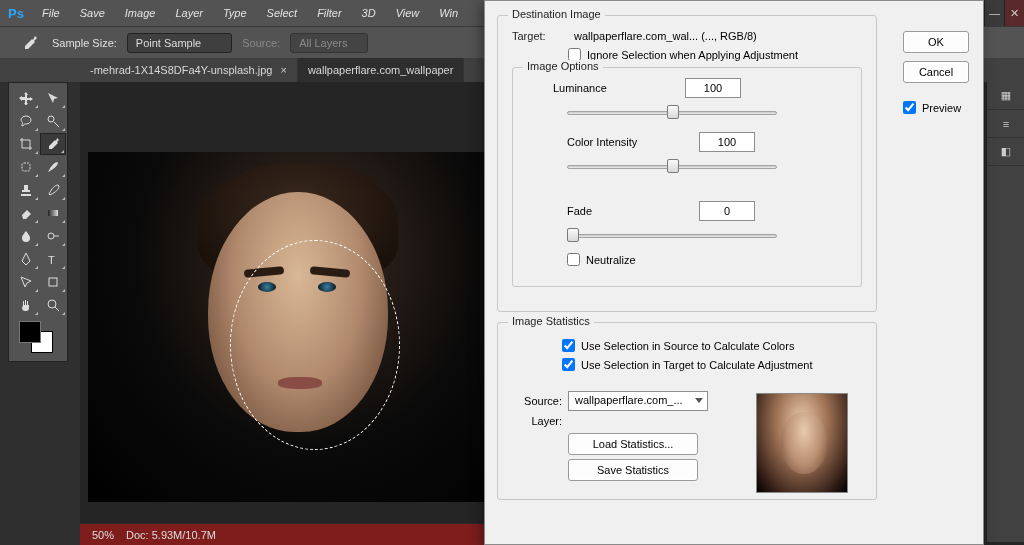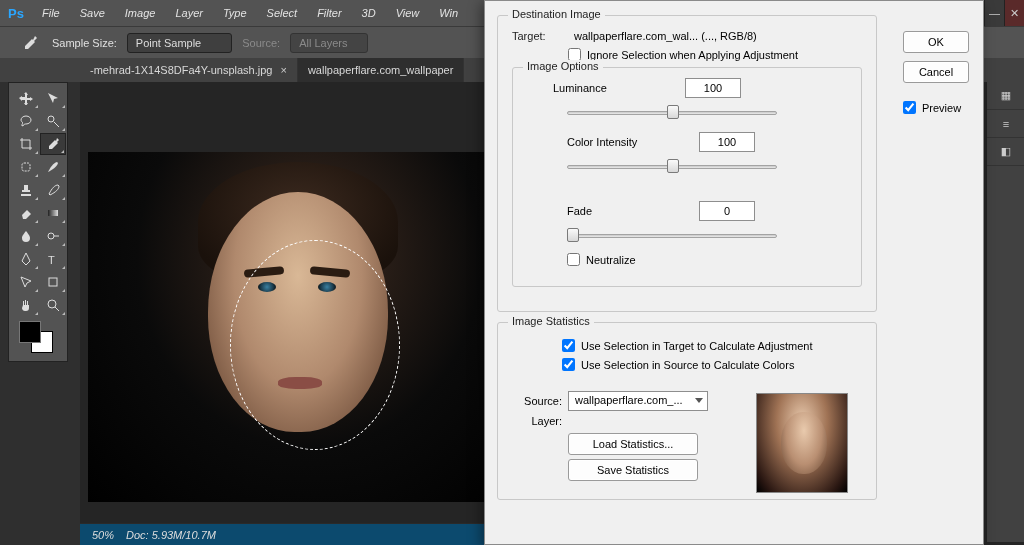--- a/index.html
+++ b/index.html
@@ -32,21 +32,21 @@
   .canvas-wrap{position:absolute;left:80px;top:82px;right:0;bottom:0;background:#252525;}
   .canvas-img{position:absolute;left:8px;top:70px;width:402px;height:350px;background:radial-gradient(ellipse at 55% 30%, #3f2c21 0%, #0a0a0a 55%, #000 100%);}
   .face{position:absolute;left:120px;top:40px;width:180px;height:240px;border-radius:50% 50% 48% 48%;background:radial-gradient(ellipse at 50% 35%, #d9b896 0%, #b0896d 50%, #6b4a36 90%);}
   .hair{position:absolute;left:110px;top:10px;width:200px;height:120px;background:radial-gradient(ellipse at 50% 40%,#3c2a1f 0%,#1a110b 80%);border-radius:50% 50% 30% 30%;}
   .eye-l,.eye-r{position:absolute;width:18px;height:10px;background:radial-gradient(circle,#3a7fa0 0%,#1a3a4a 60%,#000 100%);border-radius:50%;top:130px;}
   .eye-l{left:170px;} .eye-r{left:230px;}
   .brow-l,.brow-r{position:absolute;width:40px;height:8px;background:#2a1c12;top:116px;border-radius:4px;}
   .brow-l{left:156px;transform:rotate(-5deg);} .brow-r{left:222px;transform:rotate(5deg);}
   .mouth{position:absolute;left:190px;top:225px;width:44px;height:12px;background:#8a4d45;border-radius:40%;}
   .selection{position:absolute;left:142px;top:88px;width:170px;height:210px;border:1px dashed #fff;border-radius:50%;}
-  .statusbar{position:absolute;left:0;bottom:0;height:22px;background:#0c4a6e;display:flex;align-items:center;gap:12px;padding-left:12px;width:420px;border-top:1px solid #2a2a2a;font-style:italic;}
+  .statusbar{position:absolute;left:0;bottom:0;height:22px;background:#7f1d1d;display:flex;align-items:center;gap:12px;padding-left:12px;width:420px;border-top:1px solid #2a2a2a;}
   
   .dialog{position:absolute;left:484px;top:0;width:500px;height:545px;background:#f0f0f0;border:1px solid #8a8a8a;box-shadow:-3px 3px 12px rgba(0,0,0,.4);color:#000;}
   .dlg-title{height:22px;background:#fff;border-bottom:1px solid #ccc;padding:3px 10px;color:#333;}
   .dlg-body{position:relative;padding:8px 12px;}
   .grp{border:1px solid #c8c8c8;border-radius:3px;margin:6px 0 10px;padding:10px 14px 14px;position:relative;}
   .grp-title{position:absolute;top:-8px;left:10px;background:#f0f0f0;padding:0 4px;color:#222;}
   .row{display:flex;align-items:center;gap:6px;margin:4px 0;}
   .row-label{width:56px;text-align:left;color:#222;}
   .chk{display:flex;align-items:center;gap:6px;margin:6px 0;}
   .chk input{width:13px;height:13px;}
@@ -329,25 +329,25 @@
           <input type="checkbox" style="">
           <span>Neutralize</span>
         </label>
       </div>
     </div>
 
     <div class="grp" style="width:380px">
       <span class="grp-title">Image Statistics</span>
       <label class="chk" style="margin-left:50px">
         <input type="checkbox" checked="" style="">
-        <span>Use Selection in Target to Calculate Adjustment</span>
+        <span>Use Selection in Source to Calculate Colors</span>
       </label>
       <label class="chk" style="margin-left:50px">
         <input type="checkbox" checked="" style="">
-        <span>Use Selection in Source to Calculate Colors</span>
+        <span>Use Selection in Target to Calculate Adjustment</span>
       </label>
 
       <div class="row" style="margin-top:20px">
         <span style="width:50px;text-align:right">Source:</span>
         <span class="combo"><span>wallpaperflare.com_...</span></span>
       </div>
       <div class="row">
         <span style="width:50px;text-align:right">Layer:</span>
       </div>
       <div class="row" style="margin-left:56px;margin-top:6px">

